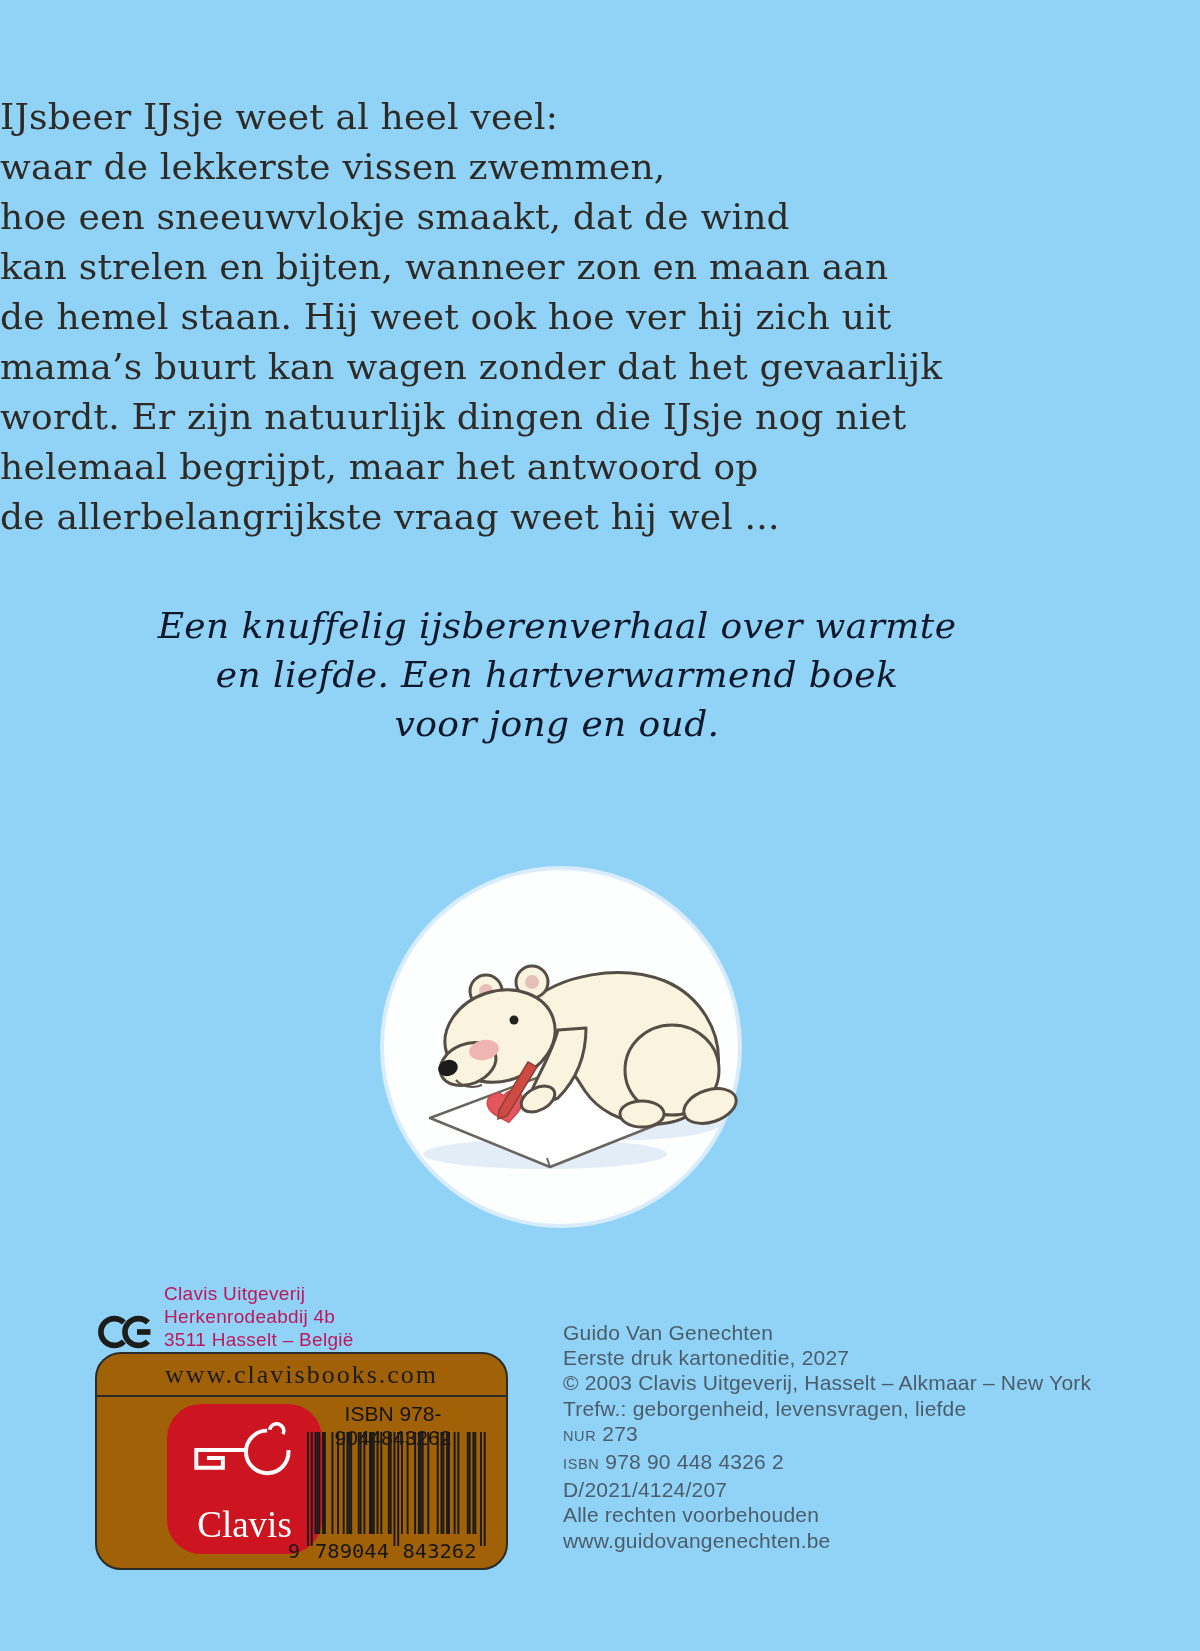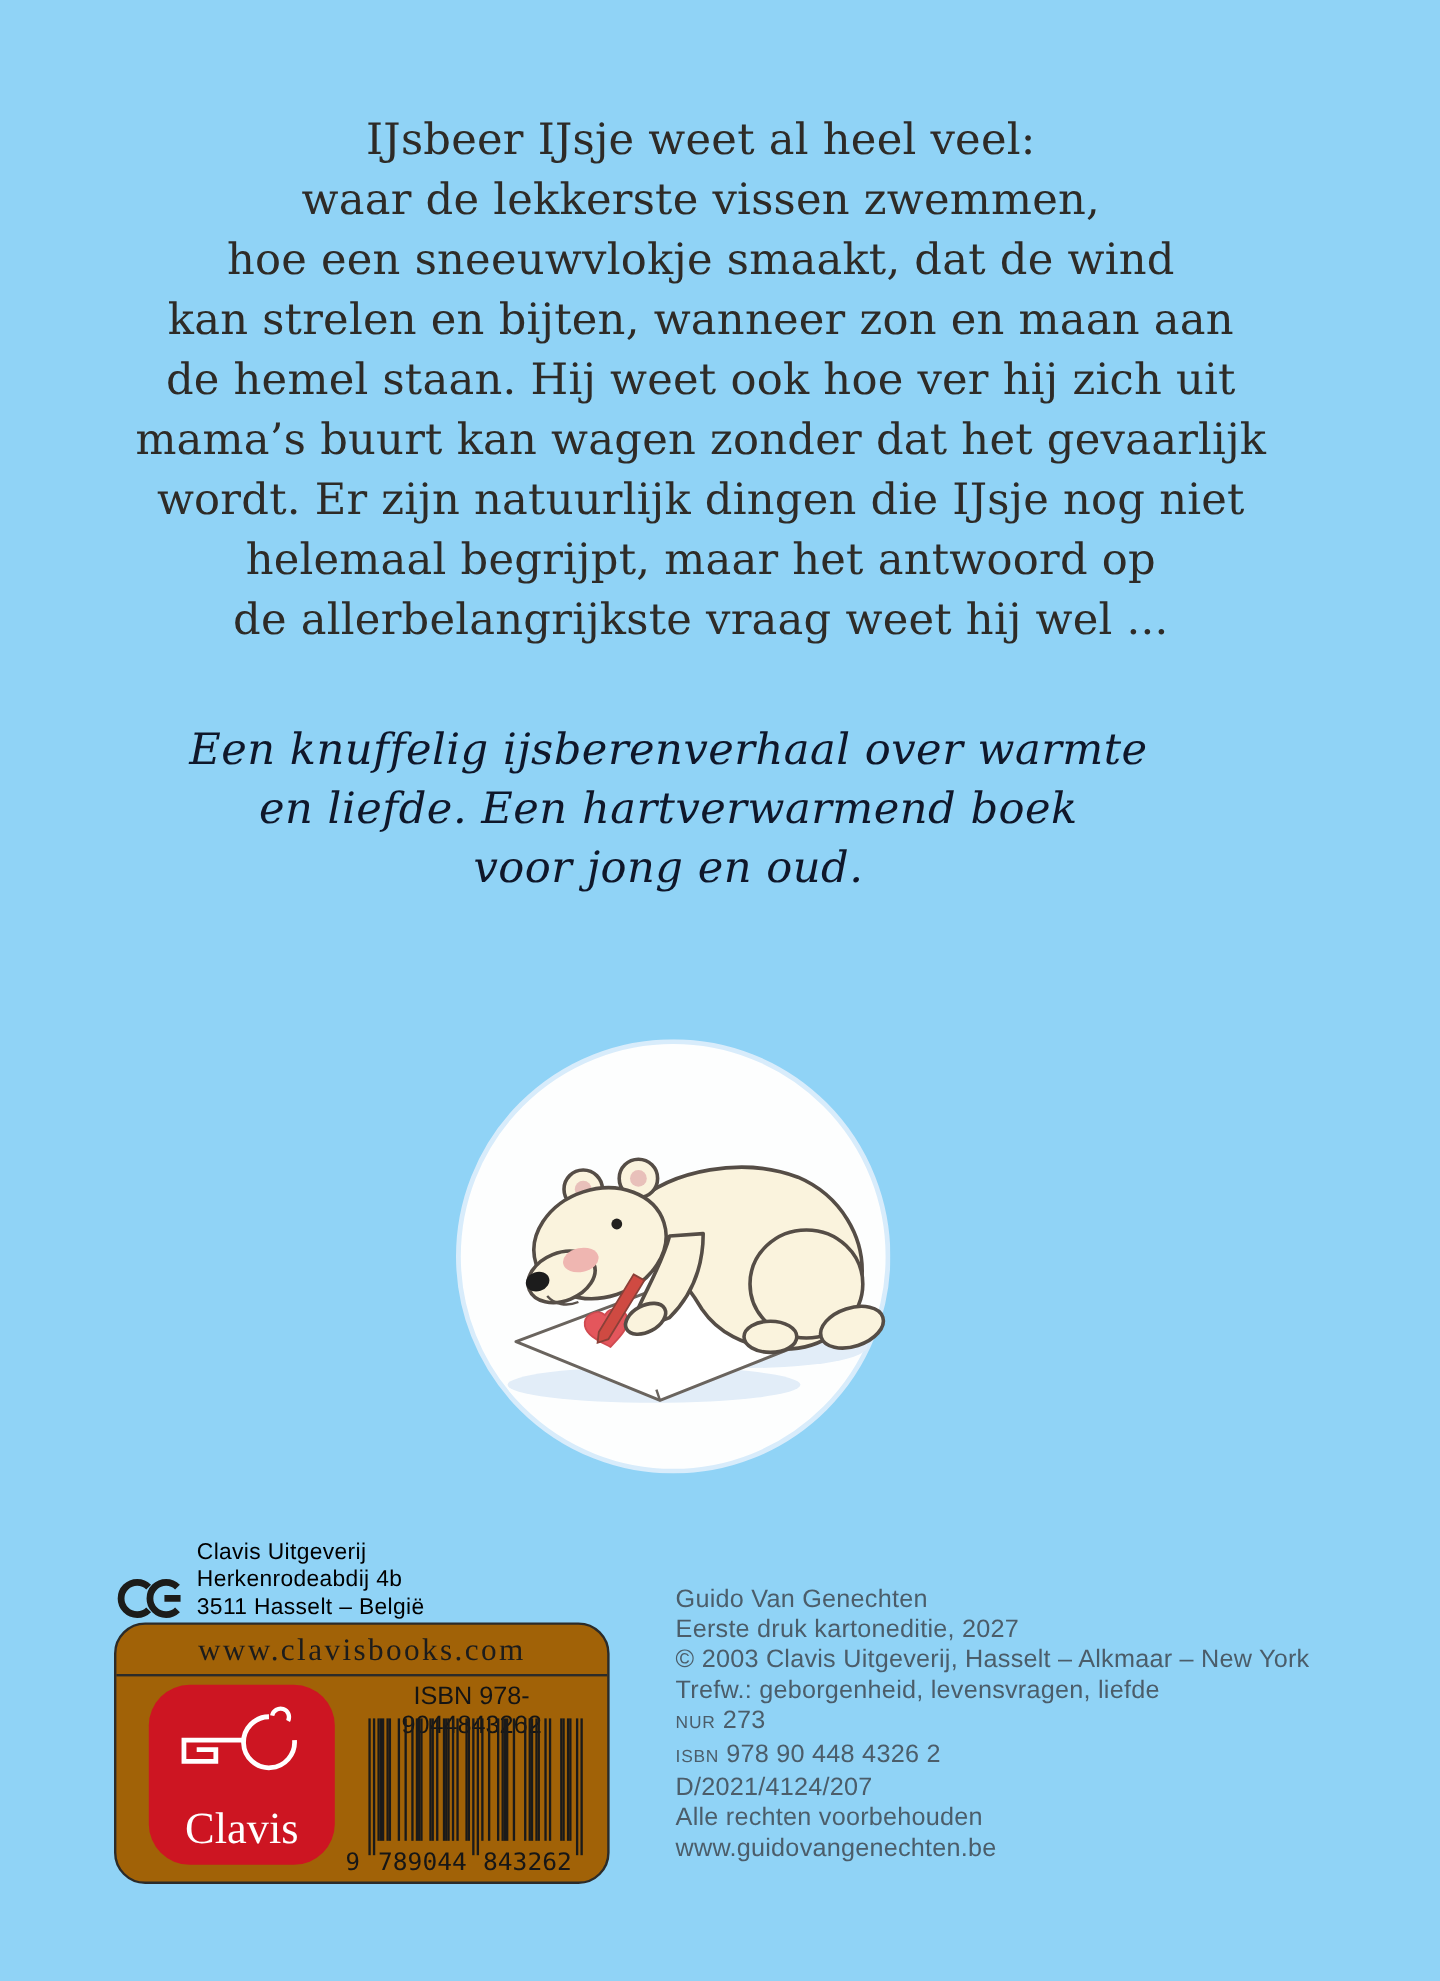--- a/index.html
+++ b/index.html
@@ -1,33 +1,33 @@
 <!DOCTYPE html>
 <html><head>
 <meta charset="utf-8">
 <style>
   html,body{margin:0;padding:0;}
   body{width:1200px;height:1651px;background:#90d3f6;font-family:"DejaVu Serif",serif;}
   .cover{position:relative;width:1200px;height:1651px;background:#90d3f6;overflow:hidden;}
 
   
-  .blurb{position:absolute;left:0;top:92px;width:1114px;text-align:center;
-         font-size:36px;line-height:50px;color:#2e2b27;letter-spacing:0.2px;margin-left:27px;}
+  .blurb{position:absolute;left:0;top:92px;width:1114px;
+         font-size:36px;line-height:50px;color:#2e2b27;letter-spacing:0.2px;}
   
   .quote{position:absolute;left:0;top:601px;width:1114px;text-align:center;
          font-style:italic;font-size:36px;line-height:49px;color:#0f172a;letter-spacing:0.4px;}
 
   
   .illo{position:absolute;left:380px;top:866px;width:362px;height:362px;}
 
   
   .ce-block{position:absolute;left:96px;top:1282px;display:flex;align-items:flex-end;}
   .ce-icon{width:58px;height:34px;margin-bottom:2px;}
   .address{margin-left:10px;font-family:"Liberation Sans",sans-serif;font-size:19px;
-           line-height:23px;color:#000000;letter-spacing:0.3px;}
+           line-height:23px;color:#be185d;letter-spacing:0.3px;}
 
   
   .sticker{position:absolute;left:95px;top:1352px;width:413px;height:218px;background:#a16207;
            border:2px solid #2b2b29;border-radius:26px;box-sizing:border-box;}
   .sticker-url{position:absolute;left:0;top:6px;width:100%;text-align:center;
                font-family:"Liberation Serif",serif;font-size:26px;color:#1c1c1c;letter-spacing:2px;}
   .sticker-divider{position:absolute;left:0;top:41px;width:100%;height:0;border-top:2px solid #2b2b29;}
 
   .clavis-logo{position:absolute;left:27px;top:50px;width:155px;height:150px;border-radius:34px;}
   .clavis-key{display:block;margin:16px auto 0 auto;width:122px;height:62px;}
@@ -114,21 +114,21 @@
       <div>Clavis Uitgeverij</div>
       <div>Herkenrodeabdij 4b</div>
       <div>3511 Hasselt – België</div>
     </div>
   </div>
 
   <div class="sticker">
     <div class="sticker-url">www.clavisbooks.com</div>
     <div class="sticker-divider"></div>
 
-    <div class="clavis-logo" id="clavis-logo" style="background: rgb(205, 21, 34);">
+    <div class="clavis-logo" id="clavis-logo" style="background: rgb(205, 21, 34); margin-left: 43px;">
       <svg class="clavis-key" viewBox="0 0 130 70">
         <path d="M68,34 H10 V54 H40 V43 H22" fill="none" stroke="#ffffff" stroke-width="4.5"></path>
         <path d="M90,12 A24,24 0 1 0 114,34" fill="none" stroke="#ffffff" stroke-width="4.5"></path>
         <path d="M93,11 a8,8 0 1 1 15,5" fill="none" stroke="#ffffff" stroke-width="4"></path>
       </svg>
       <div class="clavis-word">Clavis</div>
     </div>
 
     <div class="isbn-row">ISBN 978-9044843262</div>
     <svg class="barcode" id="barcode-svg" viewBox="-16 0 212 132">

